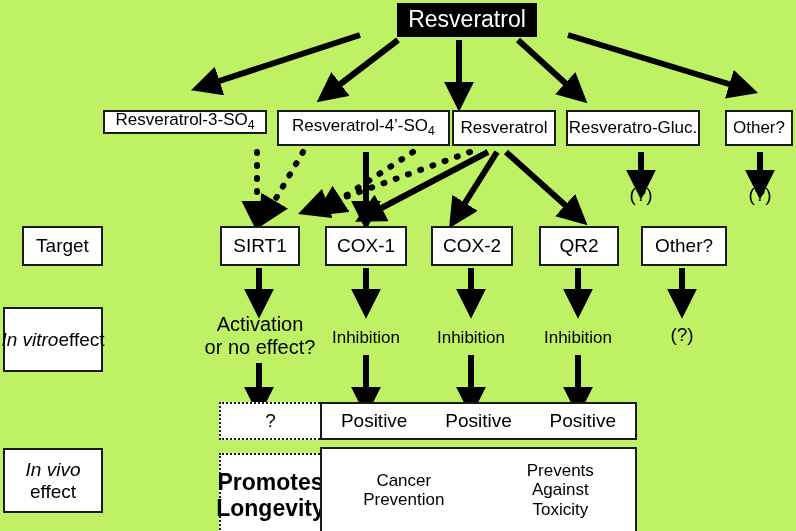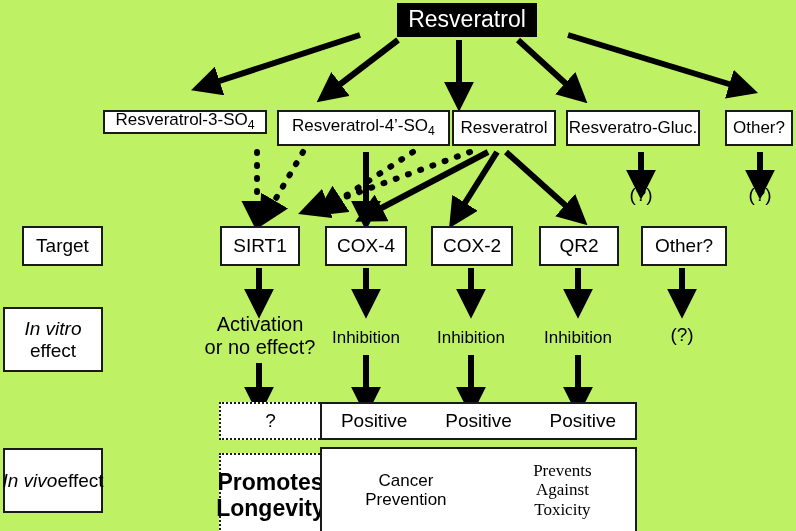--- a/index.html
+++ b/index.html
@@ -129,33 +129,33 @@
   </div>
 
   <div class="box" style="left:22px;top:226px;width:81px;height:40px;font-size:19px;">
     <span>Target</span>
   </div>
 
   <div class="box" style="left:220px;top:226px;width:80px;height:40px;font-size:19px;">
     <span>SIRT1</span>
   </div>
   <div class="box" style="left:325px;top:226px;width:82px;height:40px;font-size:19px;">
-    <span>COX-4</span>
+    <span>COX-1</span>
   </div>
   <div class="box" style="left:431px;top:226px;width:82px;height:40px;font-size:19px;">
     <span>COX-2</span>
   </div>
   <div class="box" style="left:539px;top:226px;width:80px;height:40px;font-size:19px;">
     <span>QR2</span>
   </div>
   <div class="box" style="left:641px;top:226px;width:86px;height:40px;font-size:19px;">
     <span>Other?</span>
   </div>
 
-  <div class="box" style="left:3px;top:307px;width:100px;height:65px;font-size:19px;flex-direction:column;">
+  <div class="box" style="left:3px;top:307px;width:100px;height:65px;font-size:19px;flex-direction:row;">
     <span class="ital">In vitro</span>
     <span>effect</span>
   </div>
 
   <div class="plain" style="left:200px;top:310px;width:120px;height:52px;font-size:20px;">
     <span>Activation
 or no effect?</span>
   </div>
   <div class="plain" style="left:316px;top:325px;width:100px;height:26px;font-size:17px;">
     <span>Inhibition</span>
@@ -172,30 +172,30 @@
 
   <div class="box dotted" style="left:219px;top:402px;width:101px;height:38px;font-size:19px;border-right:none;">
     <span>?</span>
   </div>
   <div class="box" style="left:320px;top:402px;width:317px;height:38px;font-size:19px;justify-content:space-around;">
     <span>Positive</span>
     <span>Positive</span>
     <span>Positive</span>
   </div>
 
-  <div class="box" style="left:3px;top:448px;width:100px;height:65px;font-size:19px;">
+  <div class="box" style="left:3px;top:448px;width:100px;height:65px;font-size:19px;flex-direction:column;">
     <span class="ital">In vivo</span>
     <span>effect</span>
   </div>
 
   <div class="box dotted" style="left:219px;top:453px;width:101px;height:84px;font-size:23px;border-right:none;border-bottom:none;font-weight:bold;">
     <span style="white-space:pre-line;">Promotes
 Longevity</span>
   </div>
   <div class="box" style="left:320px;top:447px;width:317px;height:84px;font-size:17px;justify-content:space-around;border-bottom:none;">
     <span style="white-space:pre-line;">Cancer
 Prevention</span>
-    <span style="white-space:pre-line;font-family:Liberation Serif, serif;">Prevents
+    <span style="white-space:pre-line;">Prevents
 Against
 Toxicity</span>
   </div>
 
 </div>
 
 </body></html>

